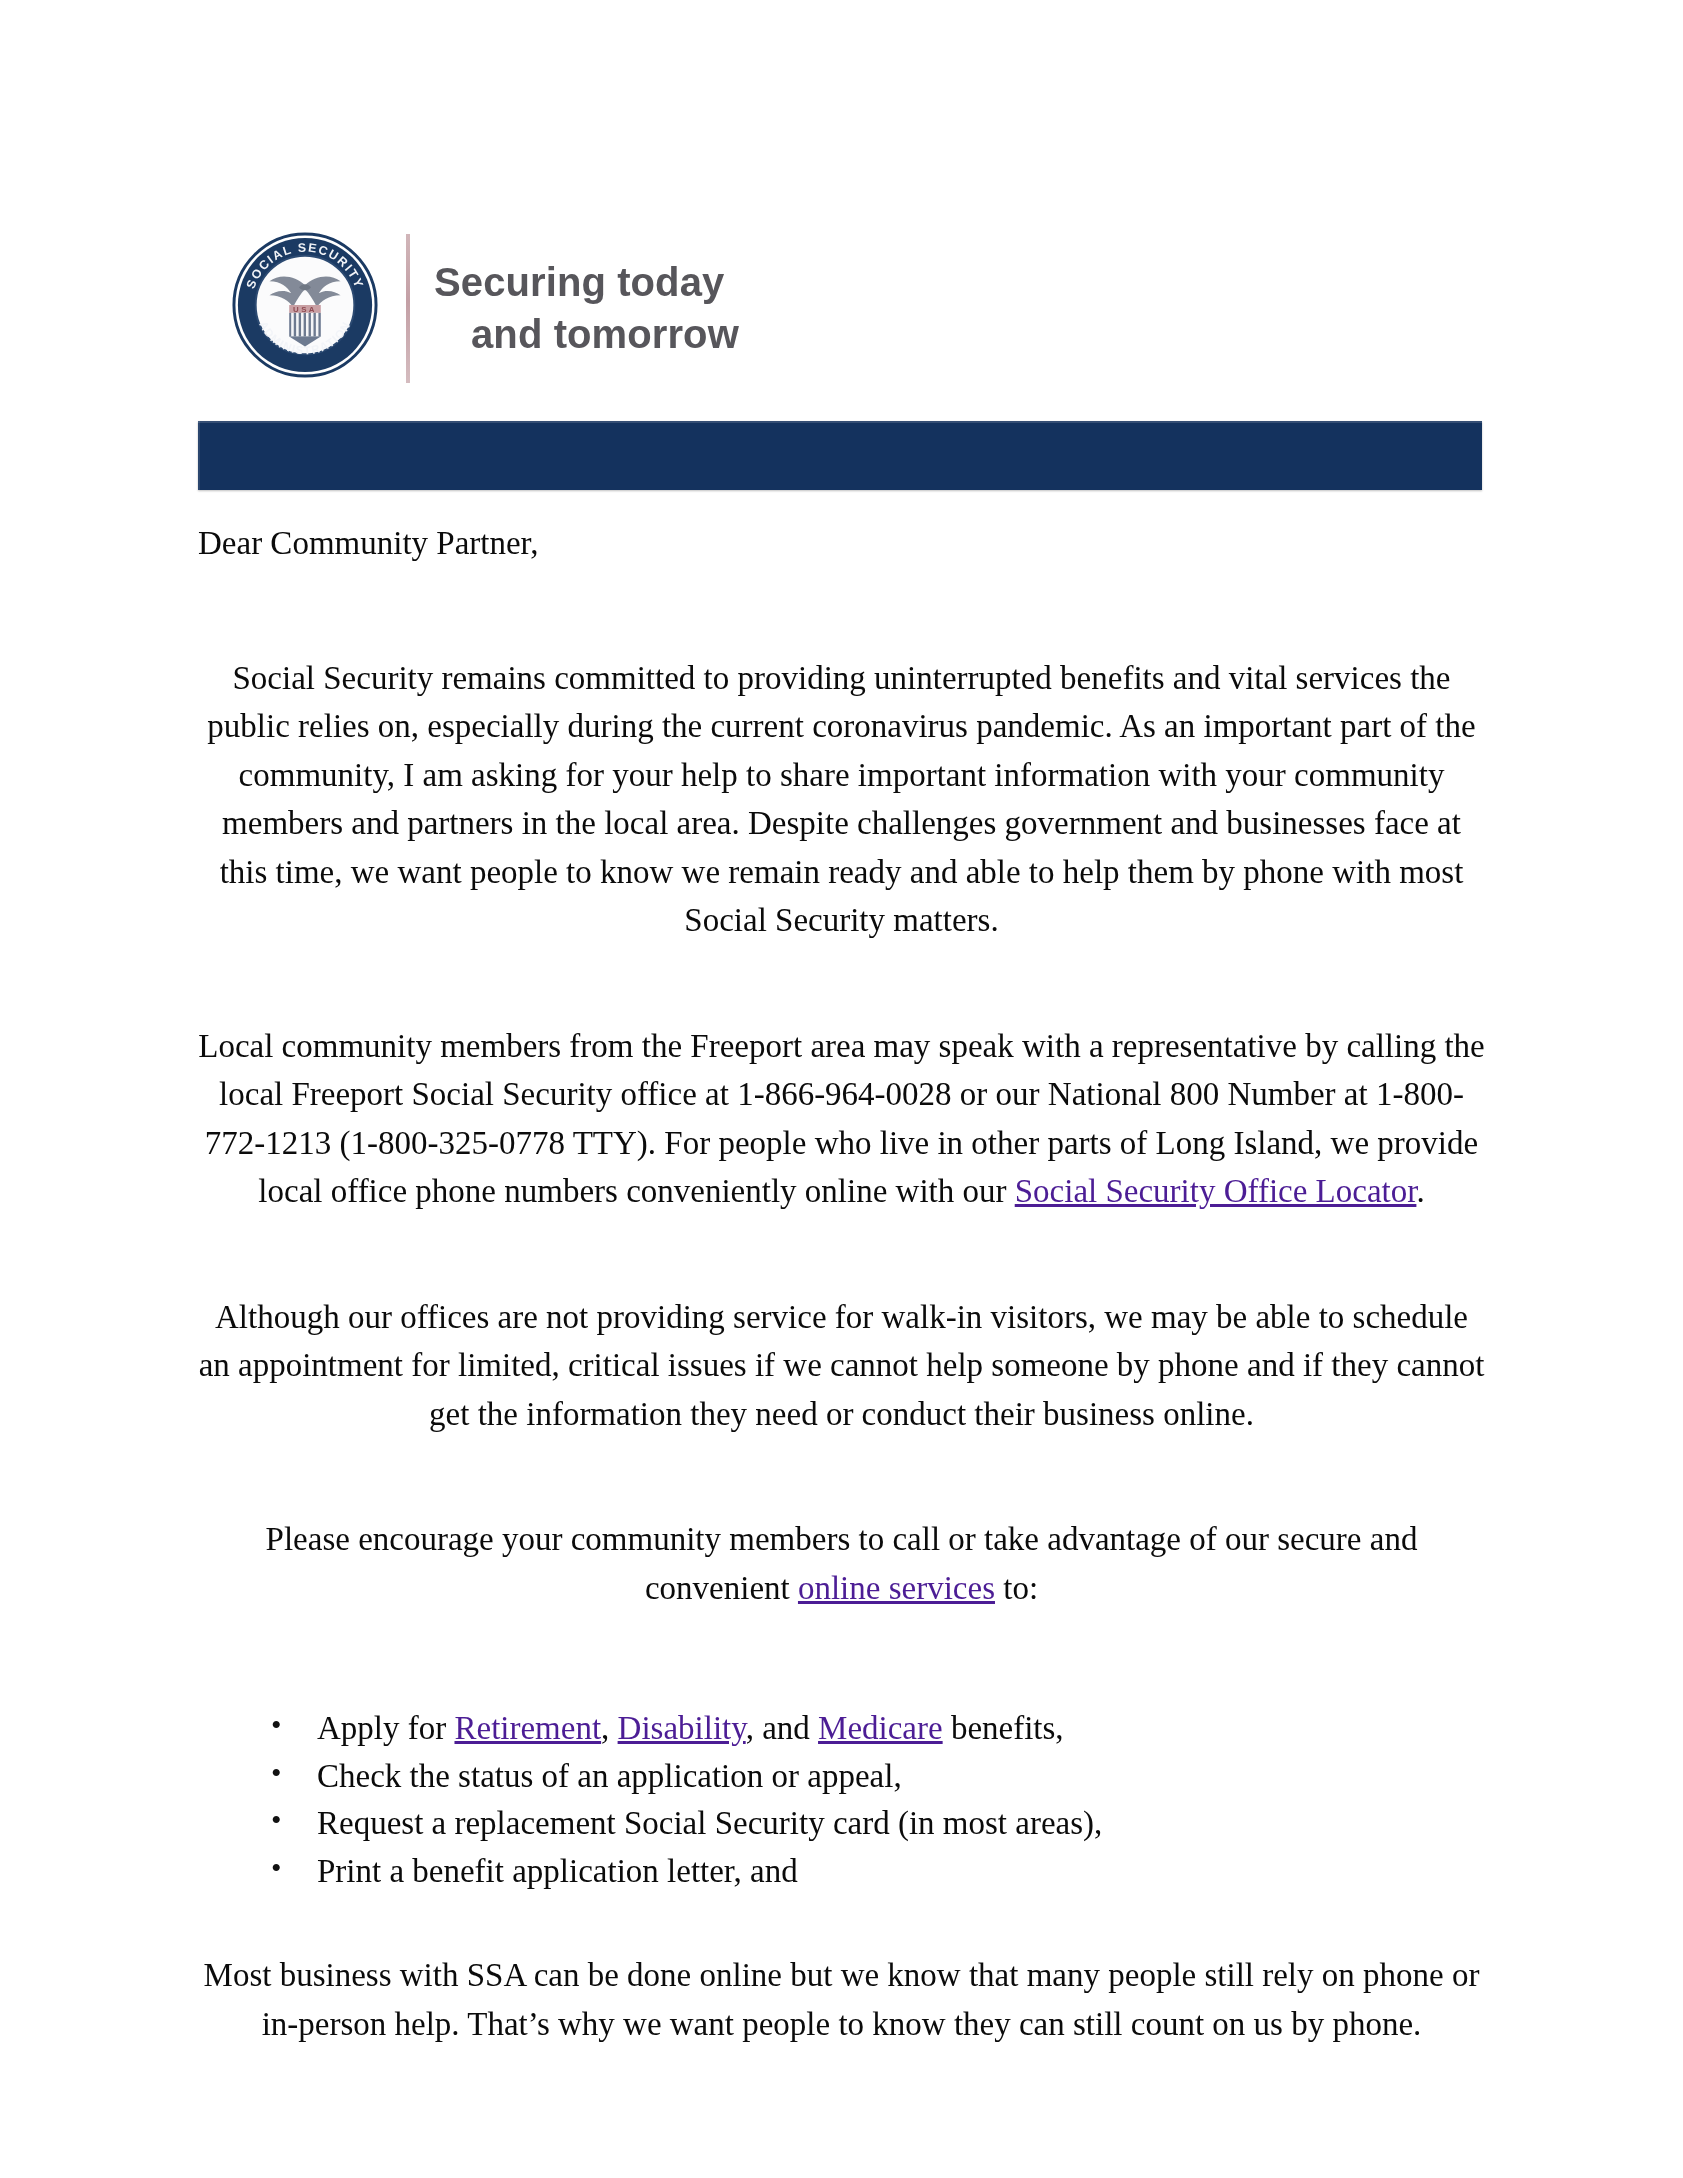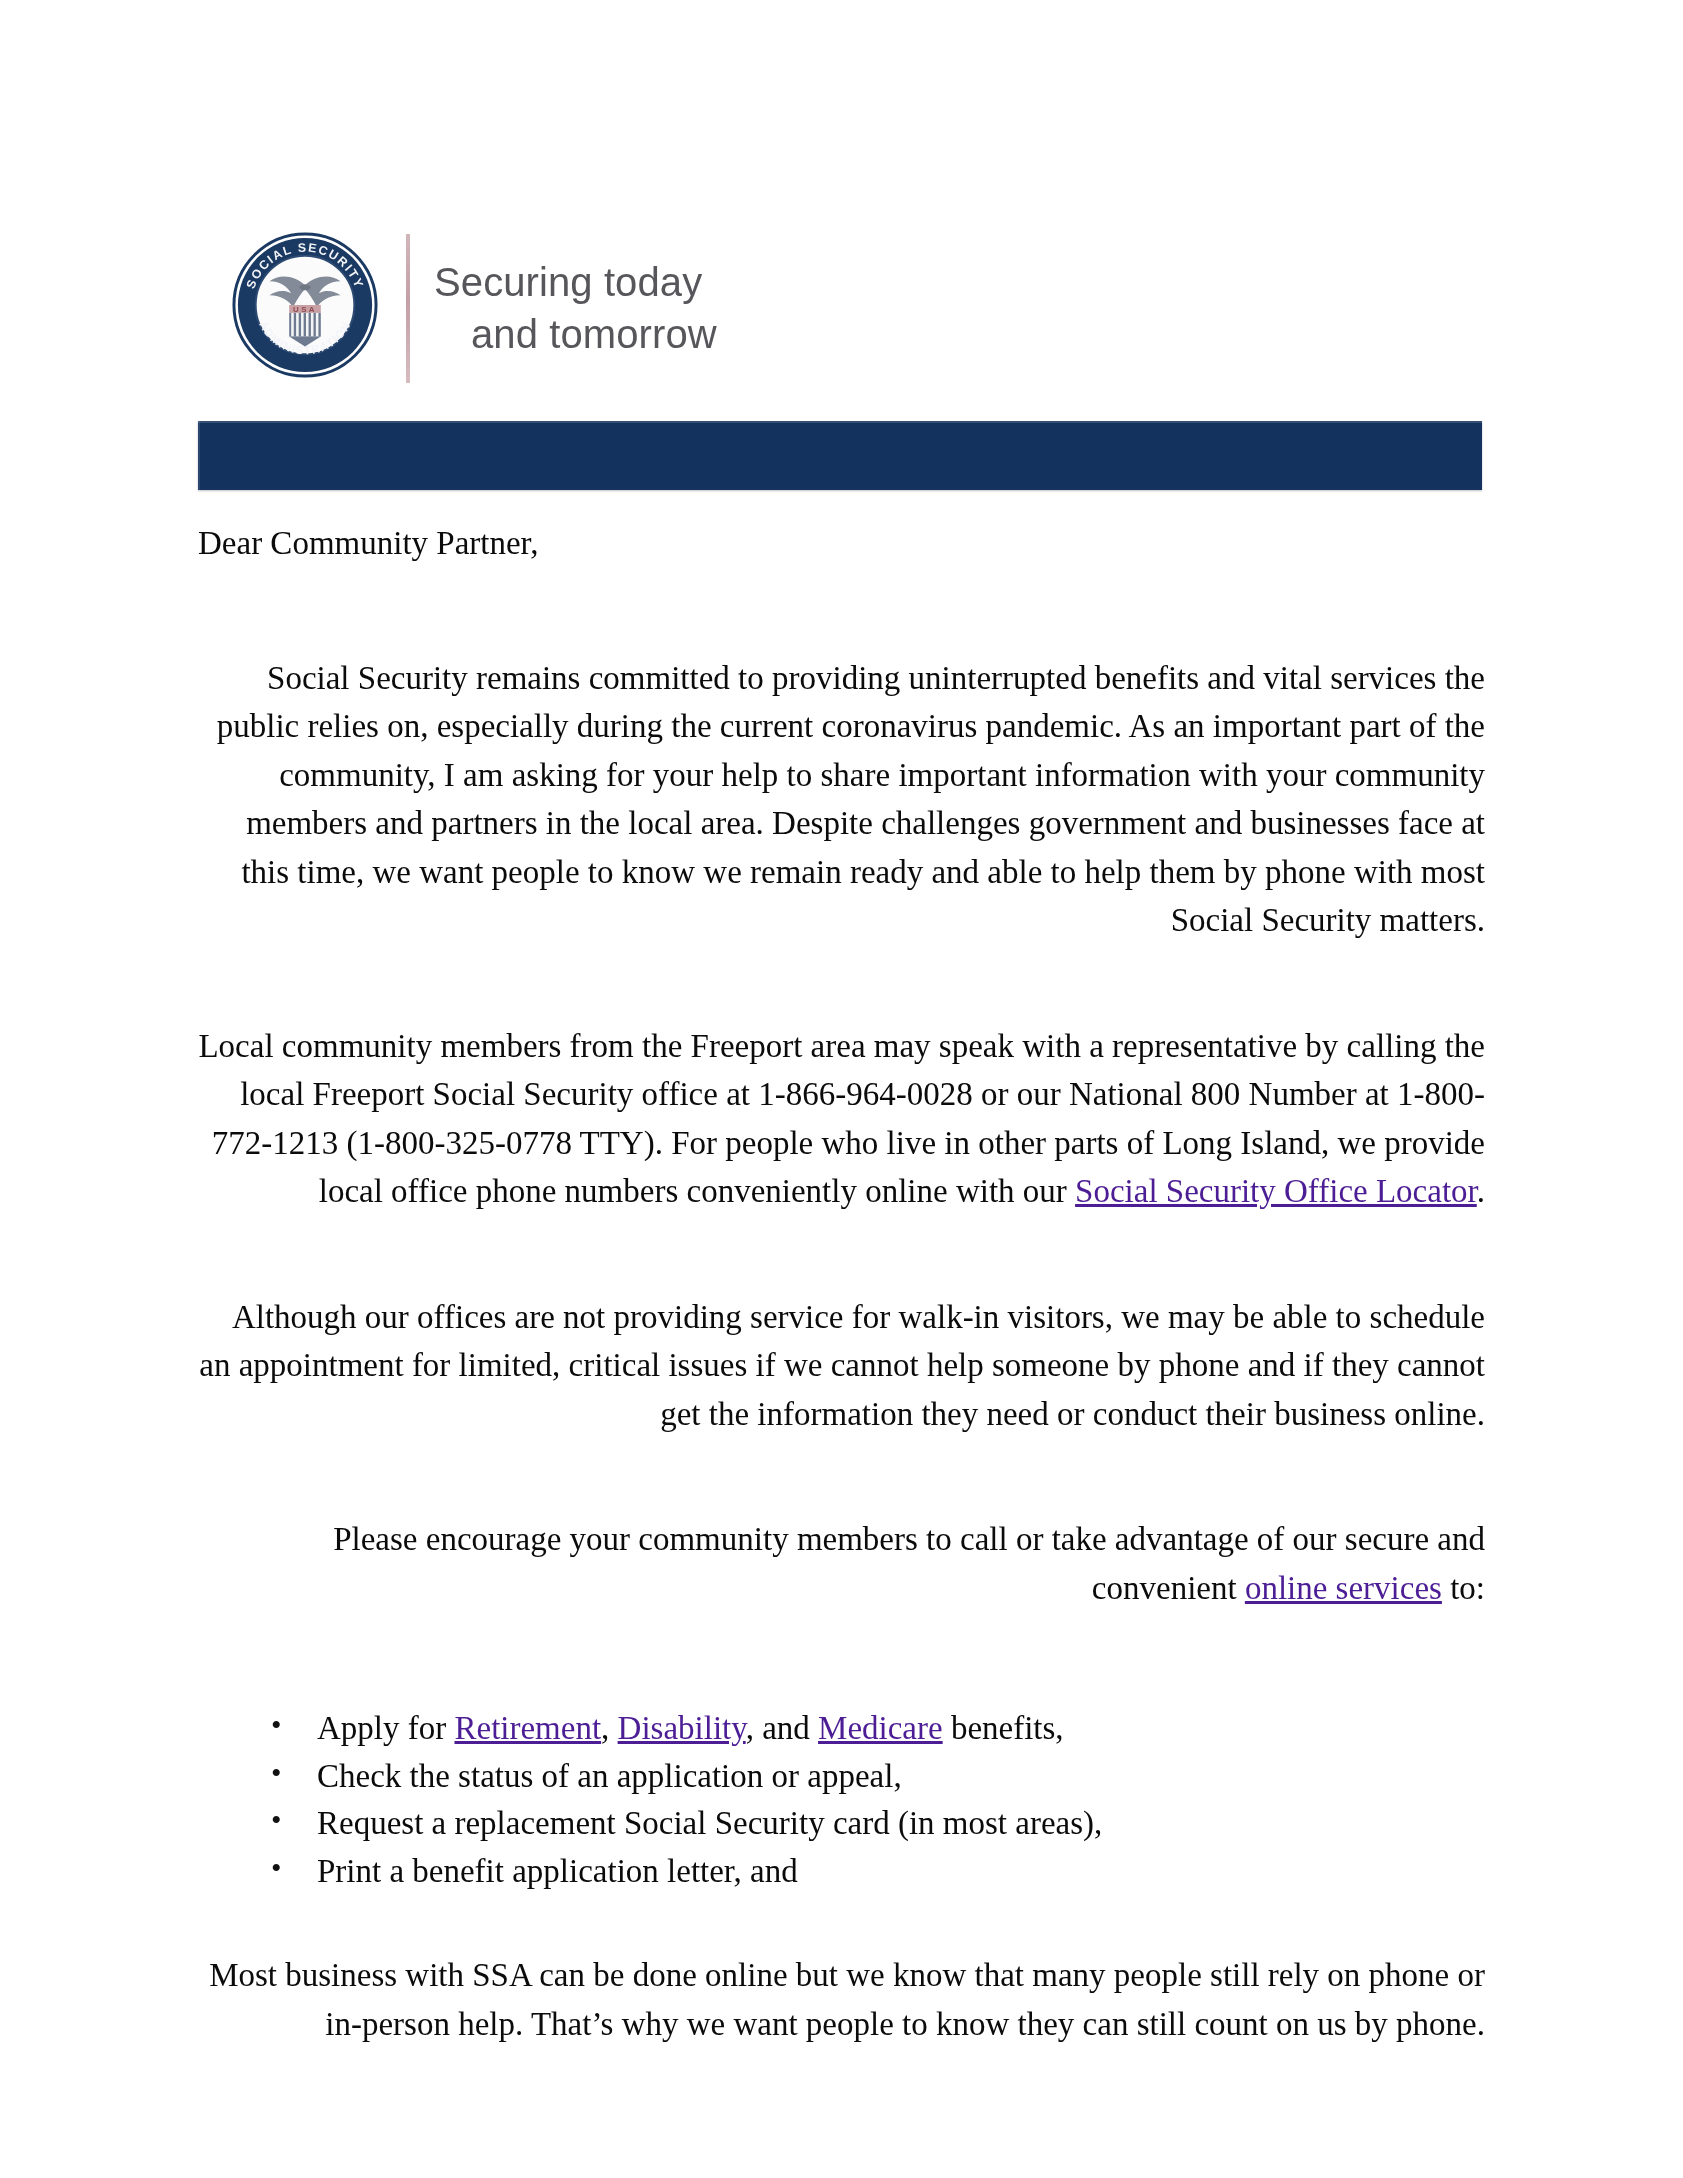--- a/index.html
+++ b/index.html
@@ -52,20 +52,21 @@
     position: absolute;
     left: 204px;
     top: 26px;
     width: 465px;
     font-family: "Liberation Sans", "DejaVu Sans", sans-serif;
     font-size: 40px;
     line-height: 1.30;
     color: #57565b;
     letter-spacing: 0.1px;
     filter: blur(0.2px);
+    font-weight: bold;
   }
   .tagline .l2 { display: block; margin-left: 37px; }
 
   
   .navy-bar {
     position: absolute;
     left: 198px;
     top: 421px;
     width: 1284px;
     height: 69px;
@@ -86,21 +87,21 @@
   .salutation {
     font-size: 33px;
     line-height: 1.42;
     margin: 0 0 0 0;
   }
 
   p.para {
     font-size: 33px;
     line-height: 1.47;
     margin: 0;
-    text-align: right;
+    text-align: center;
   }
 
   .gap-lg { height: 87px; }
   .gap-md { height: 77px; }
   .gap-sm { height: 40px; }
 
   a.link, .link {
     color: #4c1d95;
     text-underline-offset: 2px;
   }

